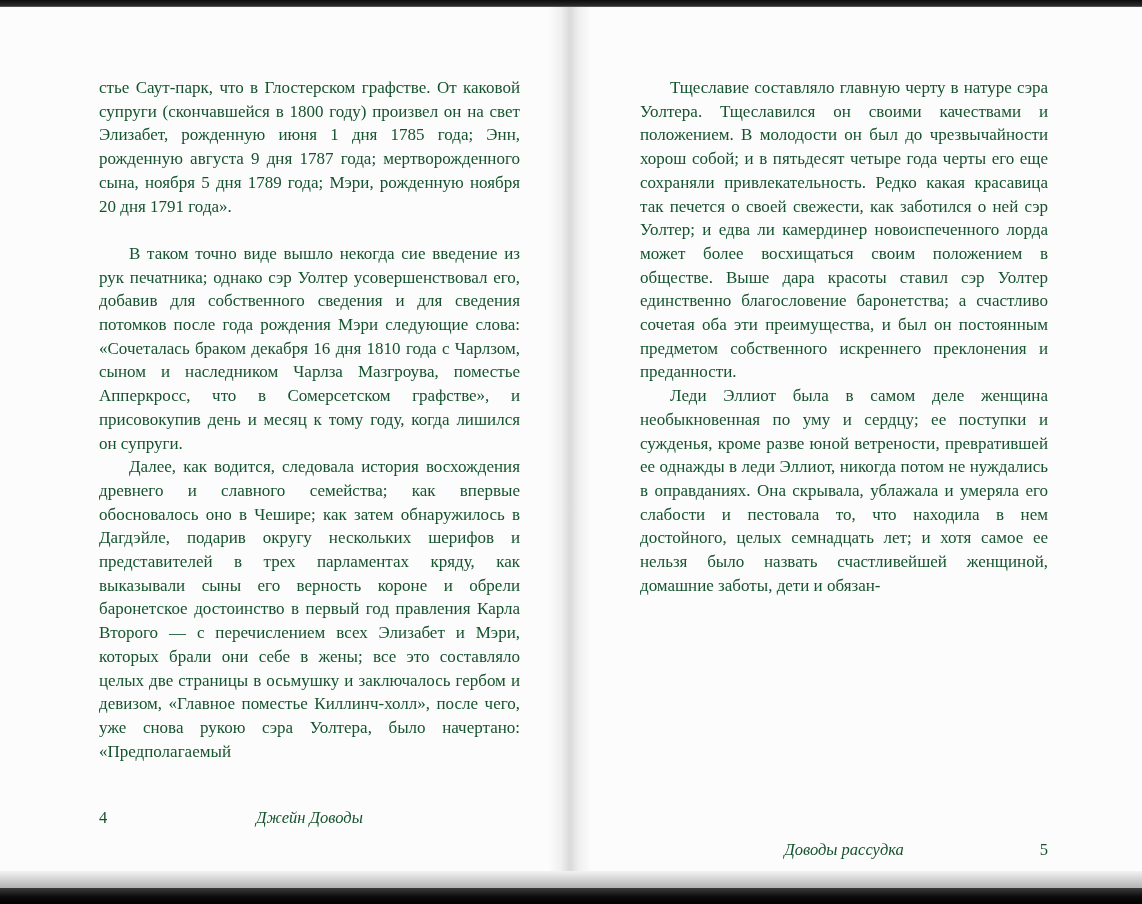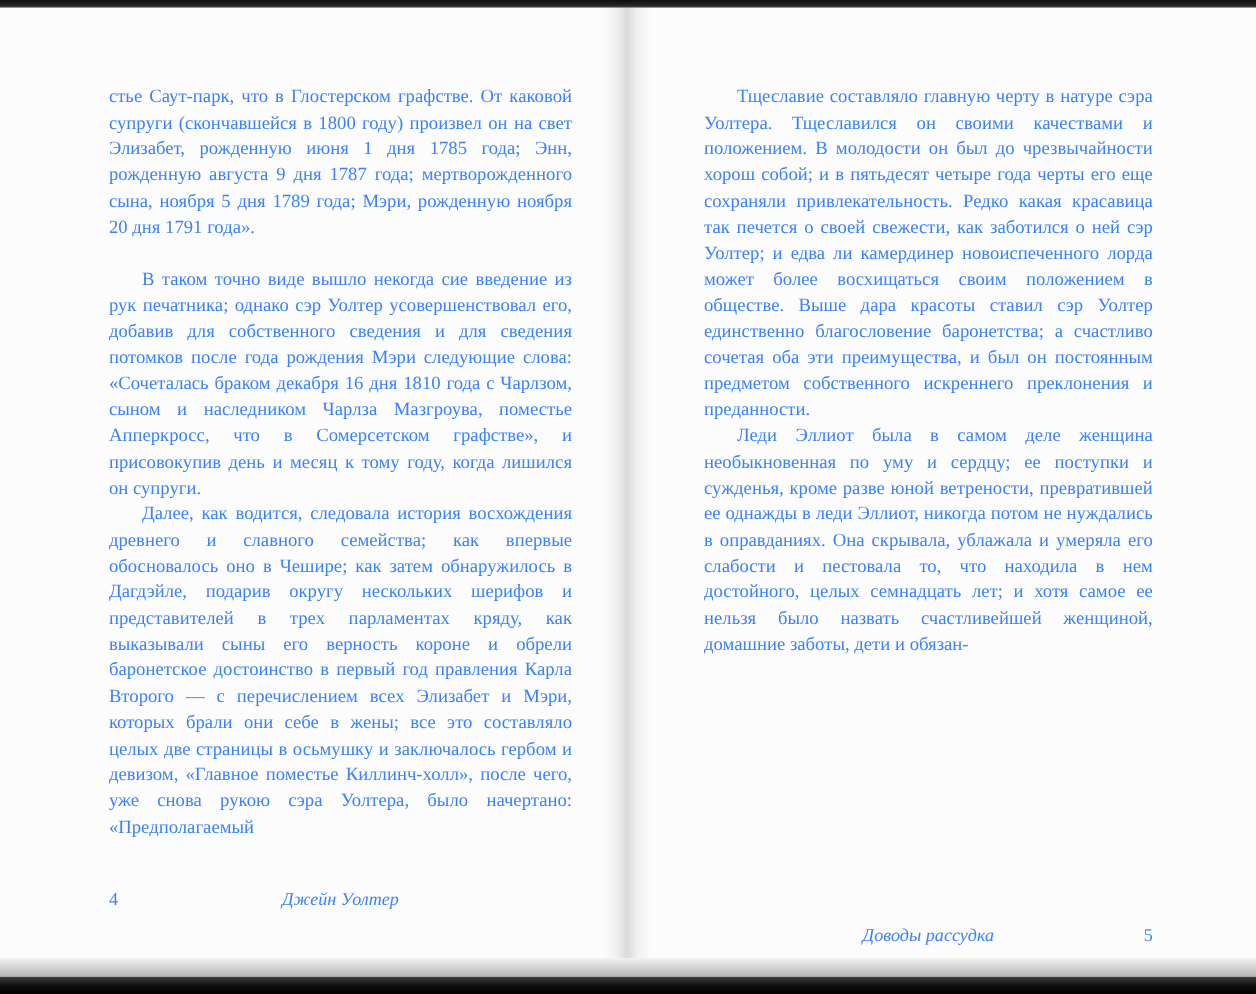--- a/index.html
+++ b/index.html
@@ -7,21 +7,21 @@
     padding: 0;
     background: #ffffff;
   }
   .spread {
     position: relative;
     width: 1142px;
     height: 904px;
     background: #fcfcfc;
     overflow: hidden;
     font-family: "Liberation Serif", serif;
-    color: #3b82f6;
+    color: #14532d;
   }
   
   .top-edge {
     position: absolute;
     top: 0; left: 0;
     width: 100%;
     height: 7px;
     background: linear-gradient(to bottom, #0d0d0d 0%, #2a2a2a 80%, #6a6a6a 100%);
   }
   
@@ -100,21 +100,21 @@
   <div class="top-edge"></div>
   <div class="gutter"></div>
 
   <div class="text-col left">
     <p class="p-gap">стье Саут-парк, что в Глостерском графстве. От каковой супруги (скончавшейся в 1800 году) произвел он на свет Элизабет, рожденную июня 1 дня 1785 года; Энн, рожденную августа 9 дня 1787 года; мертворожденного сына, ноября 5 дня 1789 года; Мэри, рожденную ноября 20 дня 1791 года».</p>
     <p class="p-indent">В таком точно виде вышло некогда сие введение из рук печатника; однако сэр Уолтер усовершенствовал его, добавив для собственного сведения и для сведения потомков после года рождения Мэри следующие слова: «Сочеталась браком декабря 16 дня 1810 года с Чарлзом, сыном и наследником Чарлза Мазгроува, поместье Апперкросс, что в Сомерсетском графстве», и присовокупив день и месяц к тому году, когда лишился он супруги.</p>
     <p class="p-indent">Далее, как водится, следовала история восхождения древнего и славного семейства; как впервые обосновалось оно в Чешире; как затем обнаружилось в Дагдэйле, подарив округу нескольких шерифов и представителей в трех парламентах кряду, как выказывали сыны его верность короне и обрели баронетское достоинство в первый год правления Карла Второго — с перечислением всех Элизабет и Мэри, которых брали они себе в жены; все это составляло целых две страницы в осьмушку и заключалось гербом и девизом, «Главное поместье Киллинч-холл», после чего, уже снова рукою сэра Уолтера, было начертано: «Предполагаемый</p>
   </div>
   <div class="footer left">
     <span class="page-num pos-left">4</span>
-    <span class="running-head">Джейн Уолтер</span>
+    <span class="running-head">Джейн Доводы</span>
   </div>
 
   <div class="text-col right">
     <p class="p-indent">Тщеславие составляло главную черту в натуре сэра Уолтера. Тщеславился он своими качествами и положением. В молодости он был до чрезвычайности хорош собой; и в пятьдесят четыре года черты его еще сохраняли привлекательность. Редко какая красавица так печется о своей свежести, как заботился о ней сэр Уолтер; и едва ли камердинер новоиспеченного лорда может более восхищаться своим положением в обществе. Выше дара красоты ставил сэр Уолтер единственно благословение баронетства; а счастливо сочетая оба эти преимущества, и был он постоянным предметом собственного искреннего преклонения и преданности.</p>
     <p class="p-indent">Леди Эллиот была в самом деле женщина необыкновенная по уму и сердцу; ее поступки и сужденья, кроме разве юной ветрености, превратившей ее однажды в леди Эллиот, никогда потом не нуждались в оправданиях. Она скрывала, ублажала и умеряла его слабости и пестовала то, что находила в нем достойного, целых семнадцать лет; и хотя самое ее нельзя было назвать счастливейшей женщиной, домашние заботы, дети и обязан-</p>
   </div>
   <div class="footer right">
     <span class="running-head">Доводы рассудка</span>
     <span class="page-num pos-right">5</span>
   </div>

